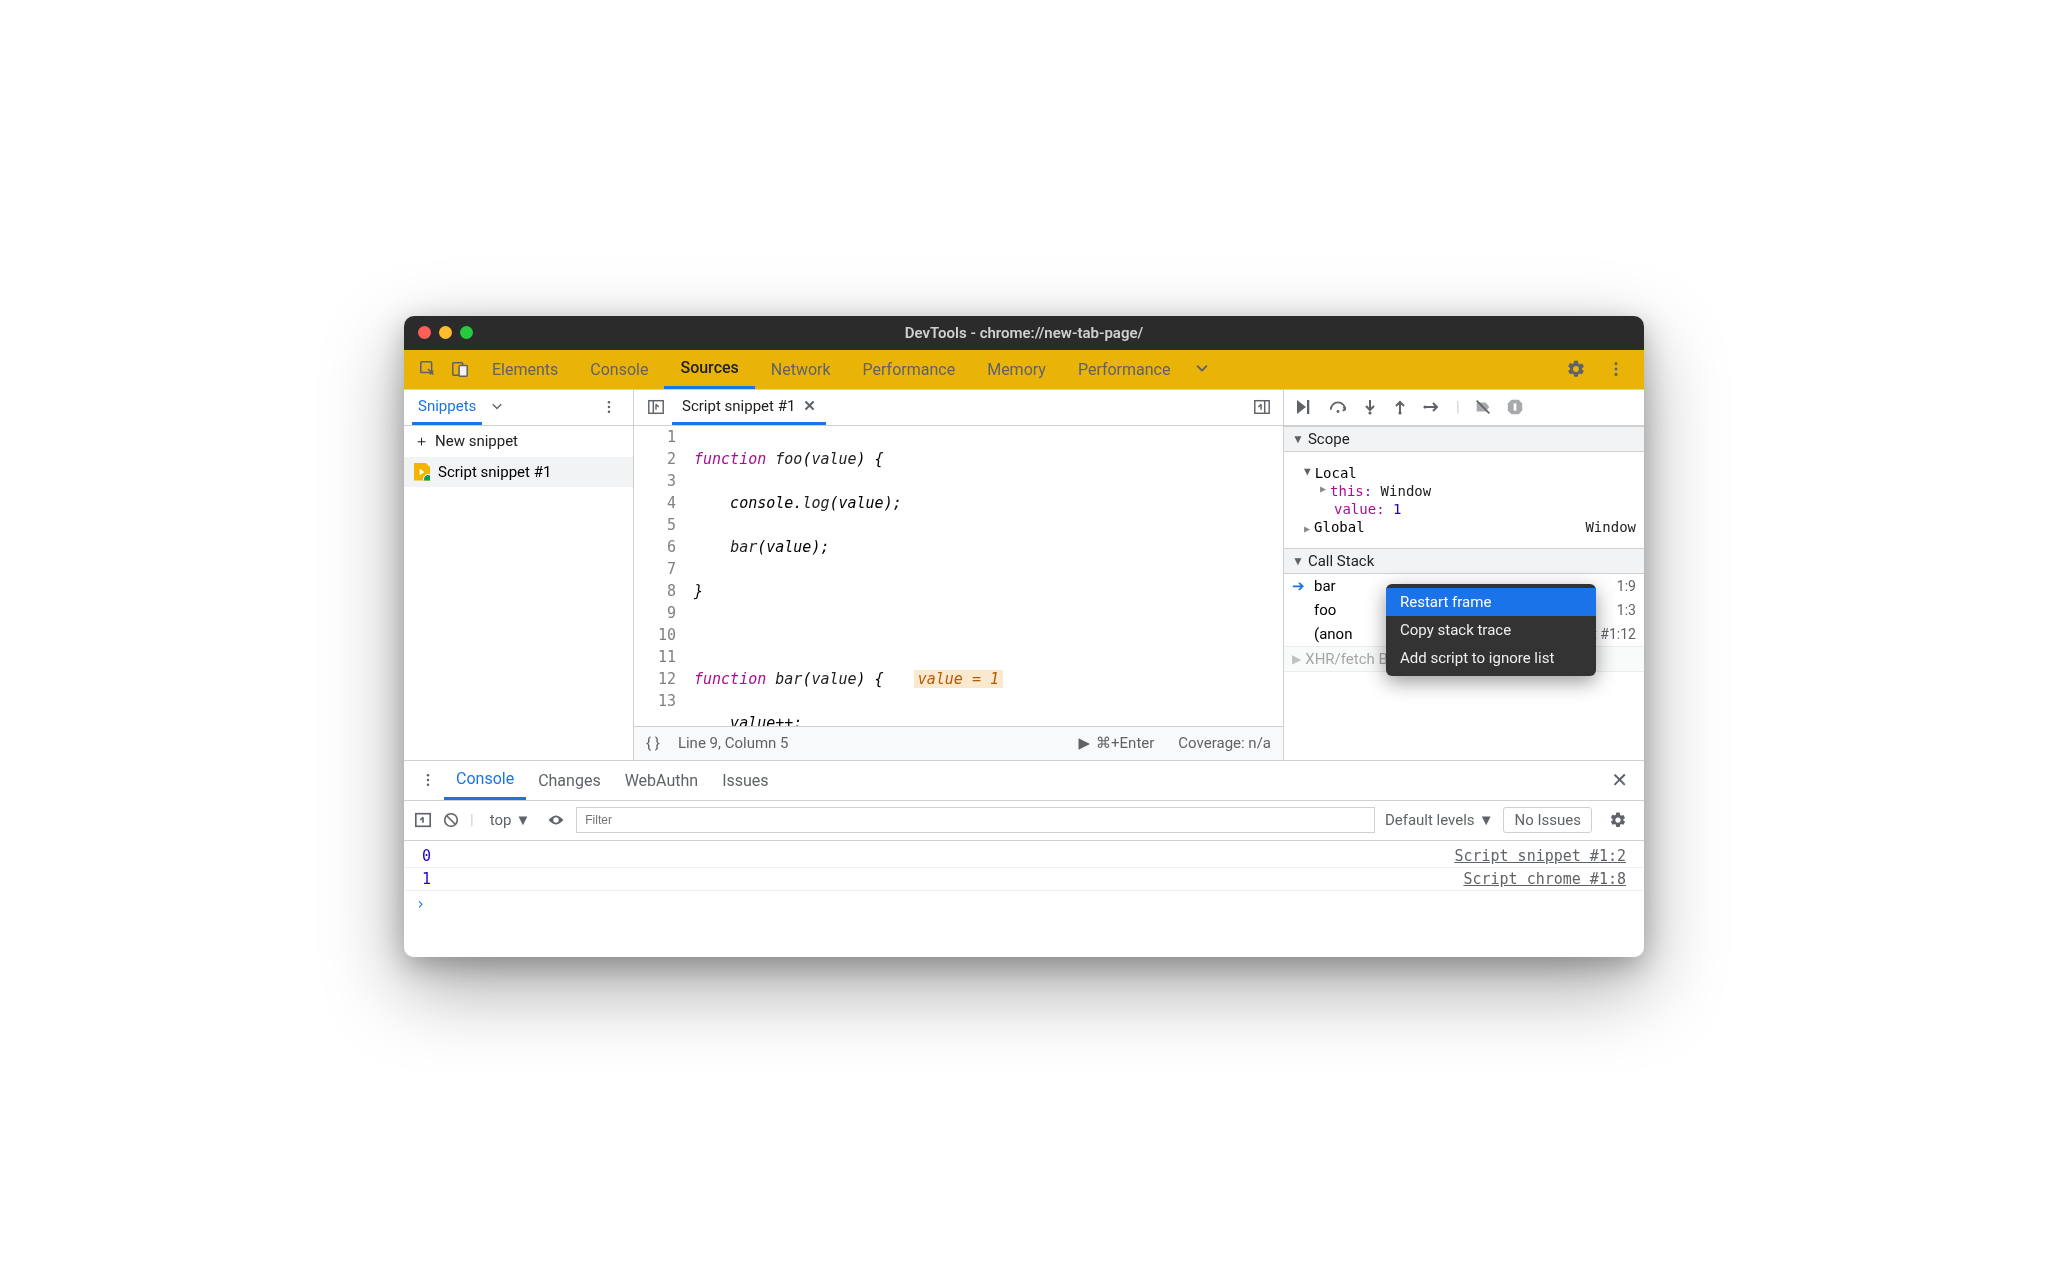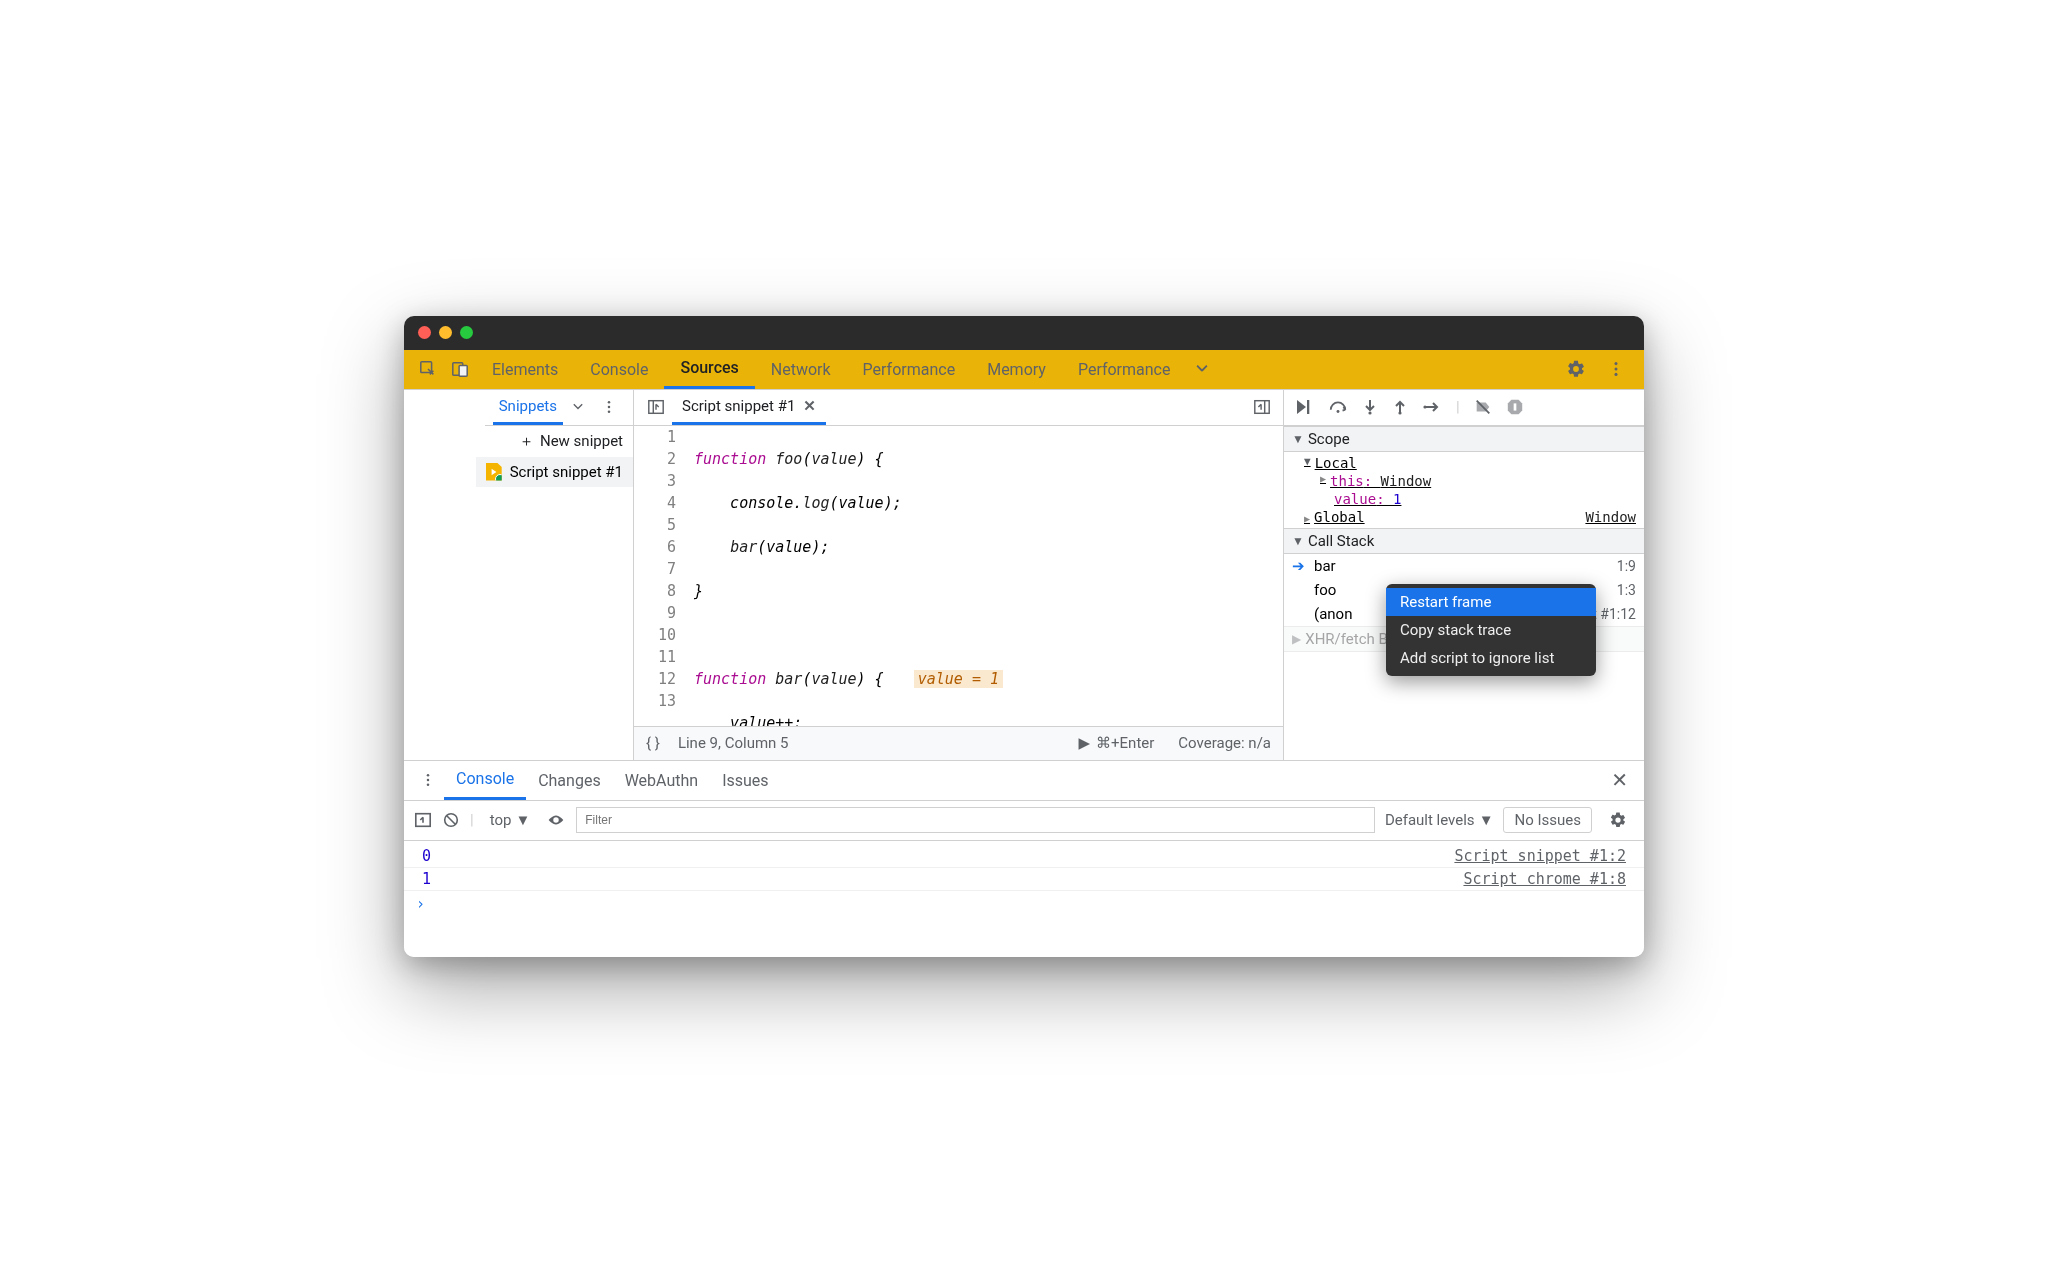--- a/index.html
+++ b/index.html
@@ -39,21 +39,21 @@
   align-items: center;
   padding: 0 8px;
   border-bottom: 1px solid #d0d0d0;
 }
 .ic-btn { width: 32px; height: 32px; display: flex; align-items: center; justify-content: center; color: #5f6368; cursor: pointer; }
 .tabbar .spacer { flex: 1; }
 .tab { padding: 0 16px; height: 40px; display: flex; align-items: center; color: #5f6368; font-size: 16px; cursor: pointer; }
 .tab.active { color: #202124; font-weight: 500; border-bottom: 3px solid #1a73e8; }
 .tabbar-right { display: flex; align-items: center; gap: 8px; padding-right: 4px; }
 .main { display: flex; height: 370px; background: #fff; }
-.sidebar { width: 230px; border-right: 1px solid #d0d0d0; display: flex; flex-direction: column; align-items: flex-end; }
+.sidebar { width: 230px; border-right: 1px solid #d0d0d0; display: flex; flex-direction: column; }
 .sidebar-header { display: flex; align-items: center; height: 36px; border-bottom: 1px solid #d0d0d0; padding: 0 8px; }
 .sidebar-tab { color: #1a73e8; font-size: 15px; padding: 0 6px; border-bottom: 3px solid #1a73e8; height: 36px; display: flex; align-items: center; }
 .sidebar-header .chev { color: #5f6368; padding: 0 8px; }
 .sidebar-header .kebab { margin-left: auto; color: #5f6368; }
 .new-snippet { display: flex; align-items: center; gap: 6px; padding: 6px 10px; color: #202124; font-size: 15px; cursor: pointer; }
 .snippet-item { display: flex; align-items: center; gap: 8px; padding: 6px 10px; background: #f1f3f4; font-size: 15px; }
 .snippet-icon { position: relative; width: 16px; height: 18px; background: #f5b400; clip-path: polygon(0 0, 70% 0, 100% 25%, 100% 100%, 0 100%); display: flex; align-items: center; justify-content: center; }
 .snippet-icon::after { content: ""; position: absolute; right: -3px; bottom: -3px; width: 8px; height: 8px; border-radius: 50%; background: #0f9d58; border: 1px solid #fff; }
 .editor-col { display: flex; flex-direction: column; flex: 1; border-right: 1px solid #d0d0d0; min-width: 0; }
 .editor-tabs { height: 36px; border-bottom: 1px solid #d0d0d0; display: flex; align-items: center; padding: 0 6px; }
@@ -72,21 +72,21 @@
 .inline-hint { background: #fbe9cf; color: #b15c00; padding: 0 4px; margin-left: 12px; }
 .editor-status { height: 34px; border-top: 1px solid #d0d0d0; background: #f8f9fa; display: flex; align-items: center; gap: 18px; padding: 0 12px; color: #5f6368; font-size: 15px; }
 .editor-status .run { margin-left: auto; display: flex; align-items: center; gap: 6px; }
 .debugger { width: 360px; display: flex; flex-direction: column; font-size: 15px; position: relative; }
 .debug-toolbar { height: 36px; border-bottom: 1px solid #d0d0d0; display: flex; align-items: center; gap: 14px; padding: 0 10px; color: #5f6368; }
 .debug-toolbar svg { color: #5f6368; }
 .section-hdr { background: #f1f3f4; border-top: 1px solid #d0d0d0; border-bottom: 1px solid #d0d0d0; padding: 3px 8px; display: flex; align-items: center; gap: 4px; font-size: 15px; color: #202124; }
 .tri { font-size: 12px; color: #5f6368; }
 .tri.down::before { content: "▼"; }
 .tri.right::before { content: "▶"; }
-.scope-body { padding: 2px 0; text-decoration: underline; }
+.scope-body { padding: 12px 0; }
 .scope-row { display: flex; padding: 1px 8px 1px 20px; font-family: Menlo, Consolas, monospace; font-size: 14px; }
 .scope-row.indent { padding-left: 36px; }
 .scope-row .key { color: #aa0d91; }
 .scope-row .col { color: #aa0d91; }
 .scope-row .val-win { color: #222; }
 .scope-row .val-num { color: #1c00cf; }
 .scope-row.global { justify-content: space-between; padding-left: 20px; }
 .stack-row { display: flex; align-items: center; padding: 3px 8px; gap: 8px; font-size: 15px; }
 .stack-arrow { color: #1a73e8; width: 14px; }
 .stack-row .loc { margin-left: auto; color: #5f6368; font-size: 14px; }
@@ -114,20 +114,21 @@
 <body>
 
 <div class="window">
 
   <div class="titlebar">
     <div class="traffic-lights">
       <div class="tl red"></div>
       <div class="tl yellow"></div>
       <div class="tl green"></div>
     </div>
+    <div class="title">DevTools - chrome://new-tab-page/</div>
   </div>
 
   <div class="tabbar">
     <div class="ic-btn">
       <svg width="18" height="18" viewBox="0 0 20 20" fill="none" stroke="currentColor" stroke-width="1.7">
           <rect x="2" y="2" width="12" height="12" rx="1"></rect>
           <path d="M10 10 l6 6 M12 16 l4 -4"></path>
         </svg>
     </div>
     <div class="ic-btn">

